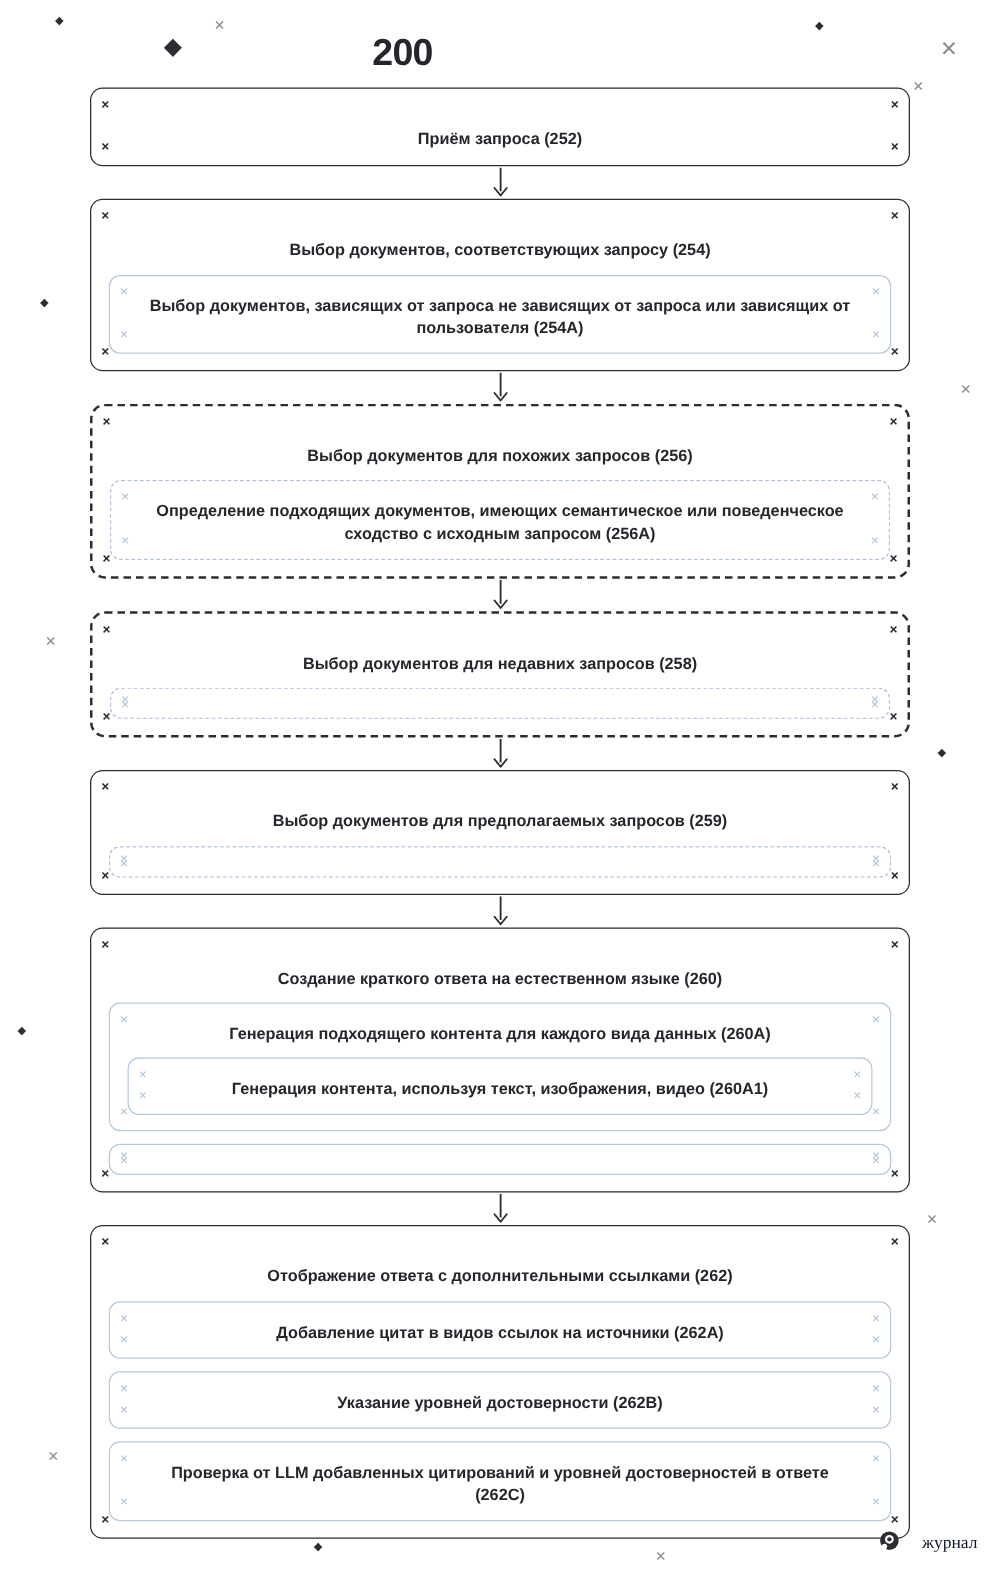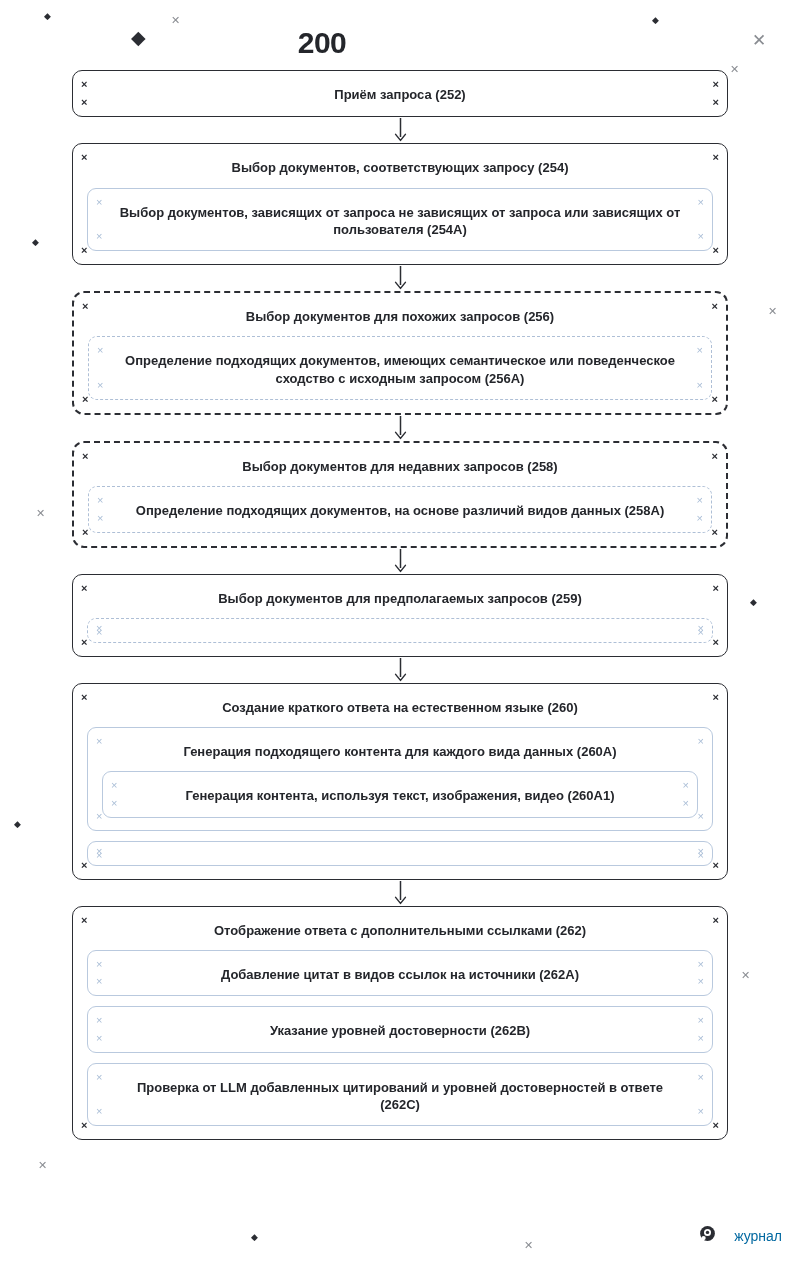--- a/index.html
+++ b/index.html
@@ -83,21 +83,21 @@
     border-color: #aebfd6;
   }
 
   .node-label {
     text-align: center;
     font-weight: bold;
     font-size: 13px;
     line-height: 1.33;
     color: #24262b;
   }
-  .lvl1 > .node-label { margin: 4px 18px 0 18px; }
+  .lvl1 > .node-label { margin: 20px 18px 0 18px; }
   .lvl2 > .node-label { margin: 4px 16px 0 16px; }
   .lvl3 > .node-label { margin: 4px 16px 0 16px; text-align: center; }
 
   .children { margin-top: 11px; }
   .children > .node + .node { margin-top: 10px; }
 
   
   .handles { position: absolute; inset: 0; pointer-events: none; }
   .handles span {
     position: absolute;
@@ -125,22 +125,22 @@
   #watermark {
     position: absolute;
     right: 18px;
     bottom: 20px;
     display: flex;
     align-items: center;
     gap: 5px;
   }
   #watermark .wm-text {
     font-size: 14px;
-    color: #0369a1;
-    font-family: Liberation Sans, sans-serif;
+    color: #0f172a;
+    font-family: Liberation Serif, serif;
     margin-left: 13px;
   }
 </style>
 </head>
 <body>
 
 <div id="title-200">200</div>
 
 <div id="deco-layer">
     <span class="deco diamond sm" style="left: 44px; top: 12px;">◆</span>
@@ -237,21 +237,20 @@
       </div>
       <div class="node-label">Выбор документов для недавних запросов (258)</div>
       <div class="children">
         <div class="node lvl2 dashed">
           <div class="handles light">
             <span class="tl">×</span>
             <span class="tr">×</span>
             <span class="bl">×</span>
             <span class="br">×</span>
           </div>
-          <div class="node-label">Определение подходящих документов, на основе различий видов данных (258А)</div>
         </div>
       </div>
     </div>
     <div class="connector">
       <svg width="13" height="24" viewBox="0 0 13 24" aria-hidden="true">
         <line x1="6.5" y1="0" x2="6.5" y2="19" stroke="#2b2d33" stroke-width="1.5"></line>
         <path d="M1.6 16.4 L6.5 22.4 L11.4 16.4" fill="none" stroke="#2b2d33" stroke-width="1.5" stroke-linecap="round" stroke-linejoin="round"></path>
       </svg>
     </div>
     <div class="node lvl1">

